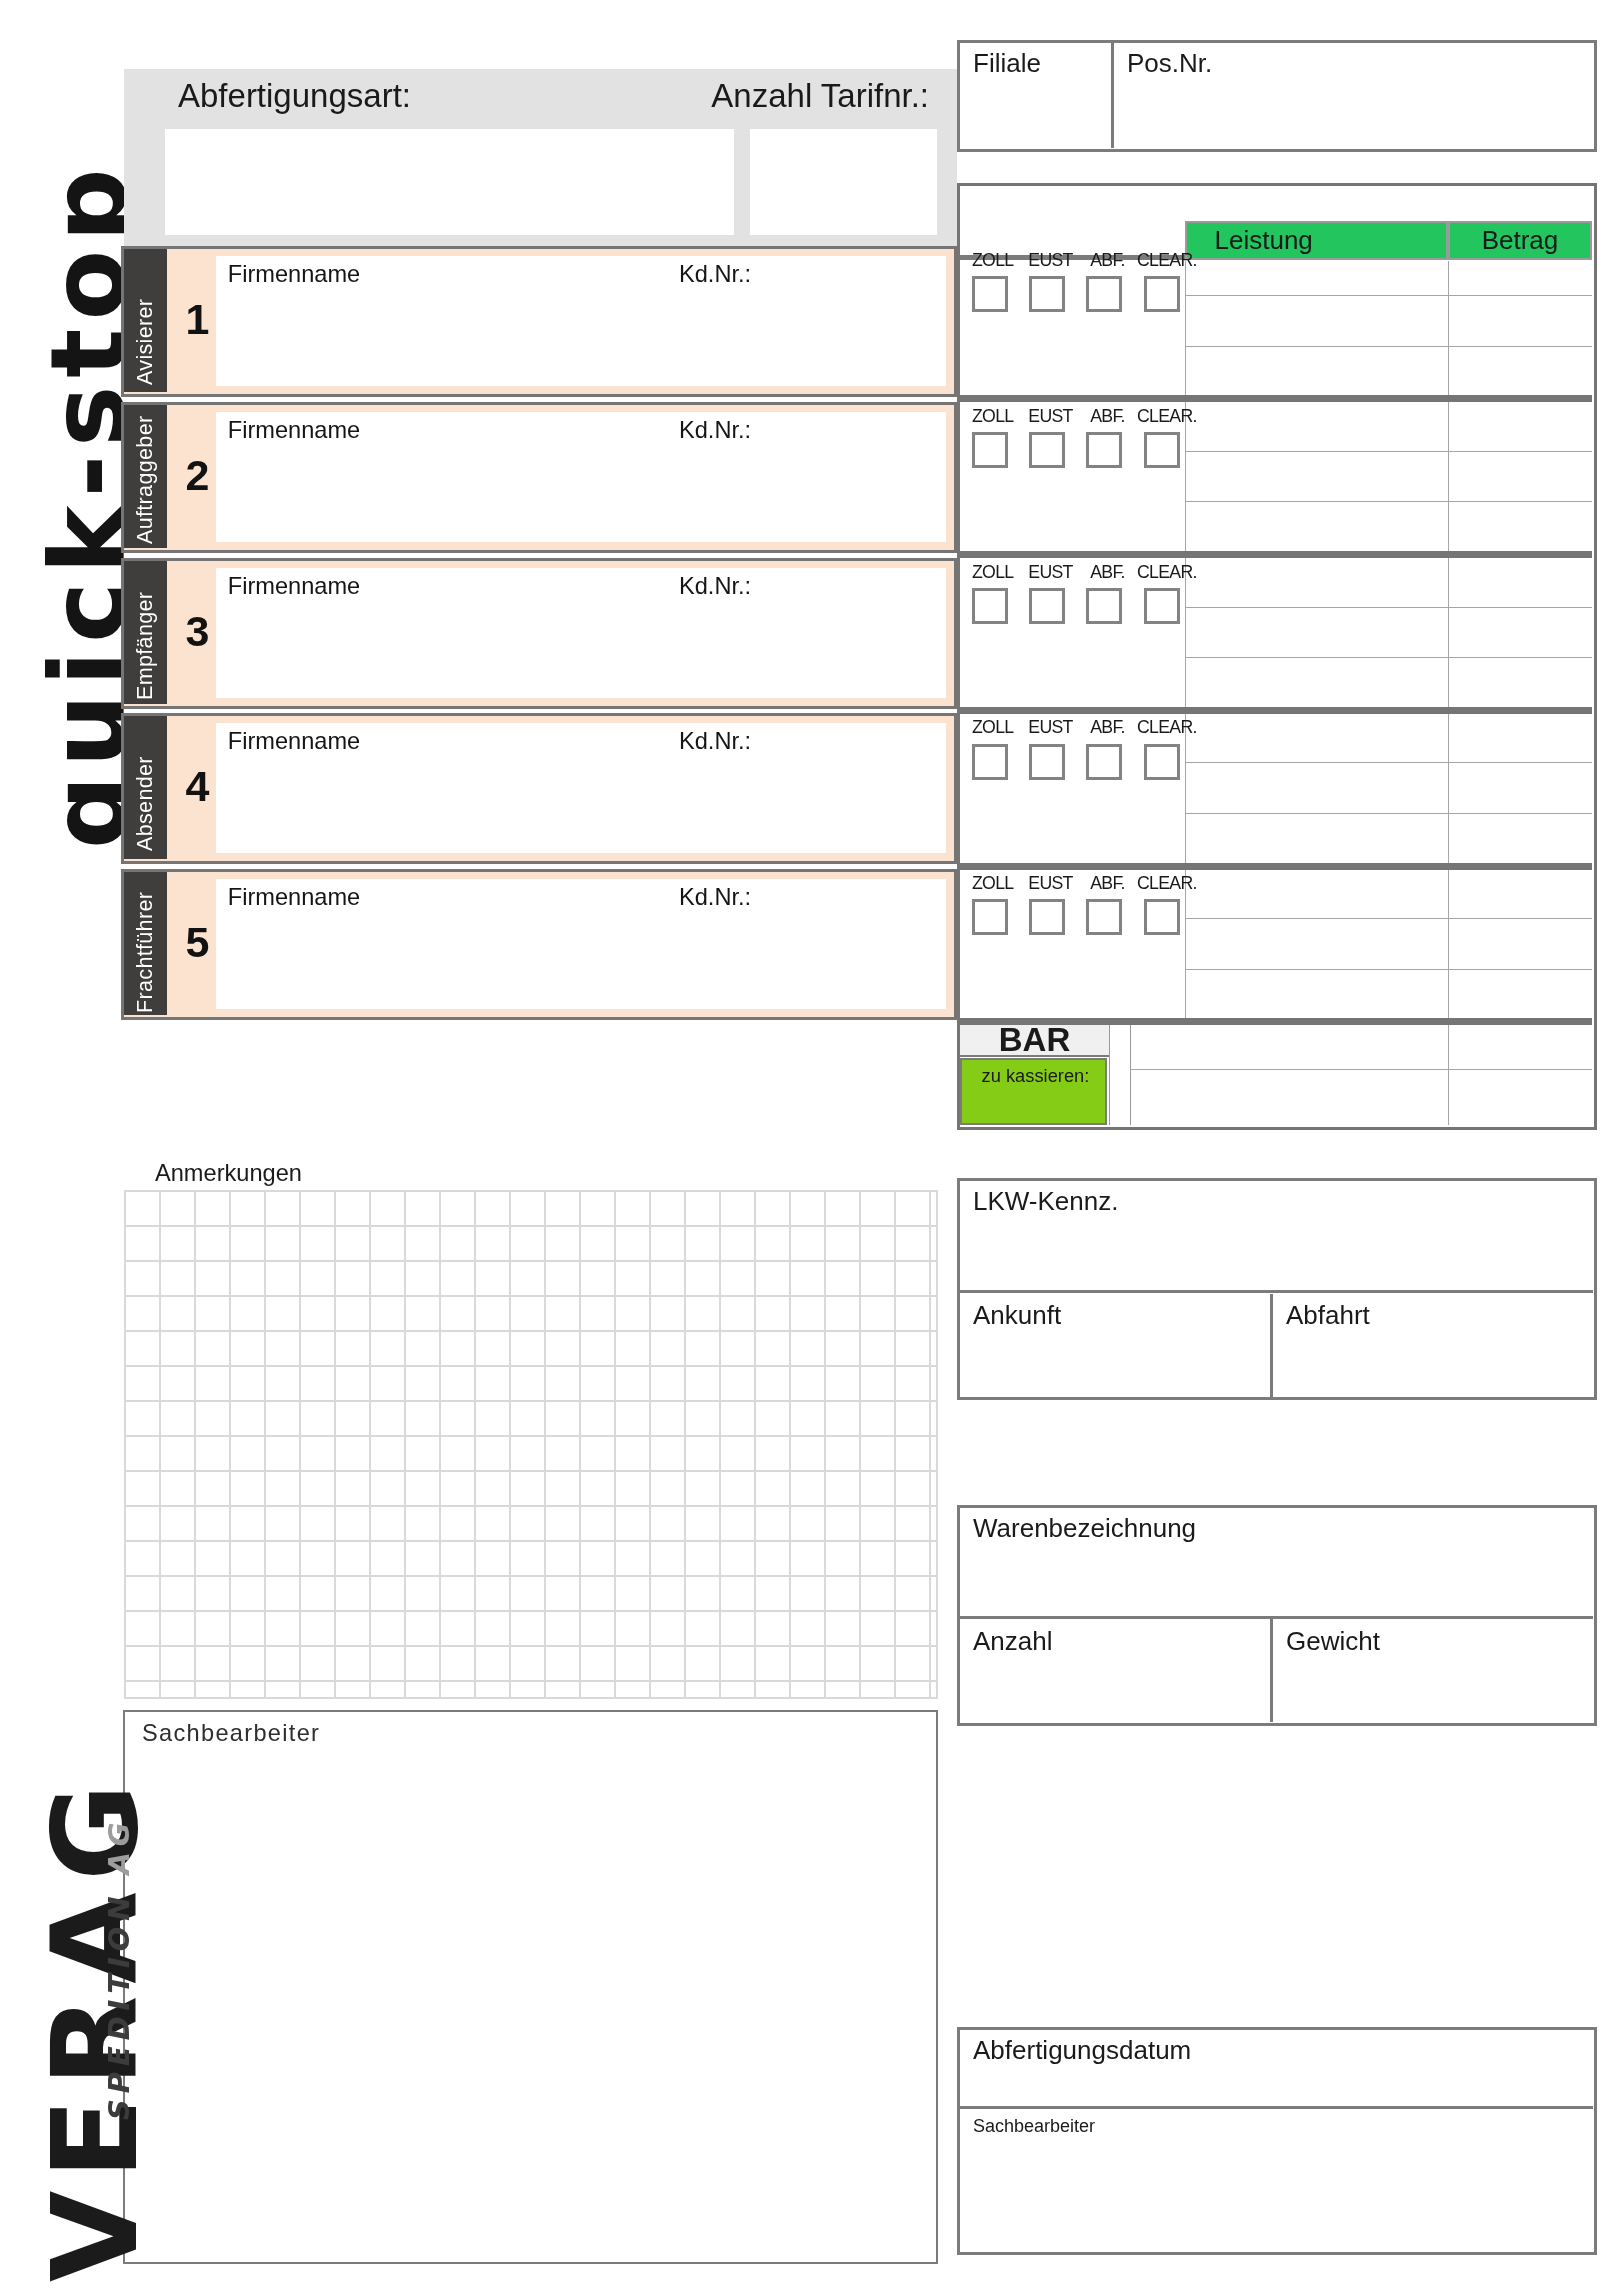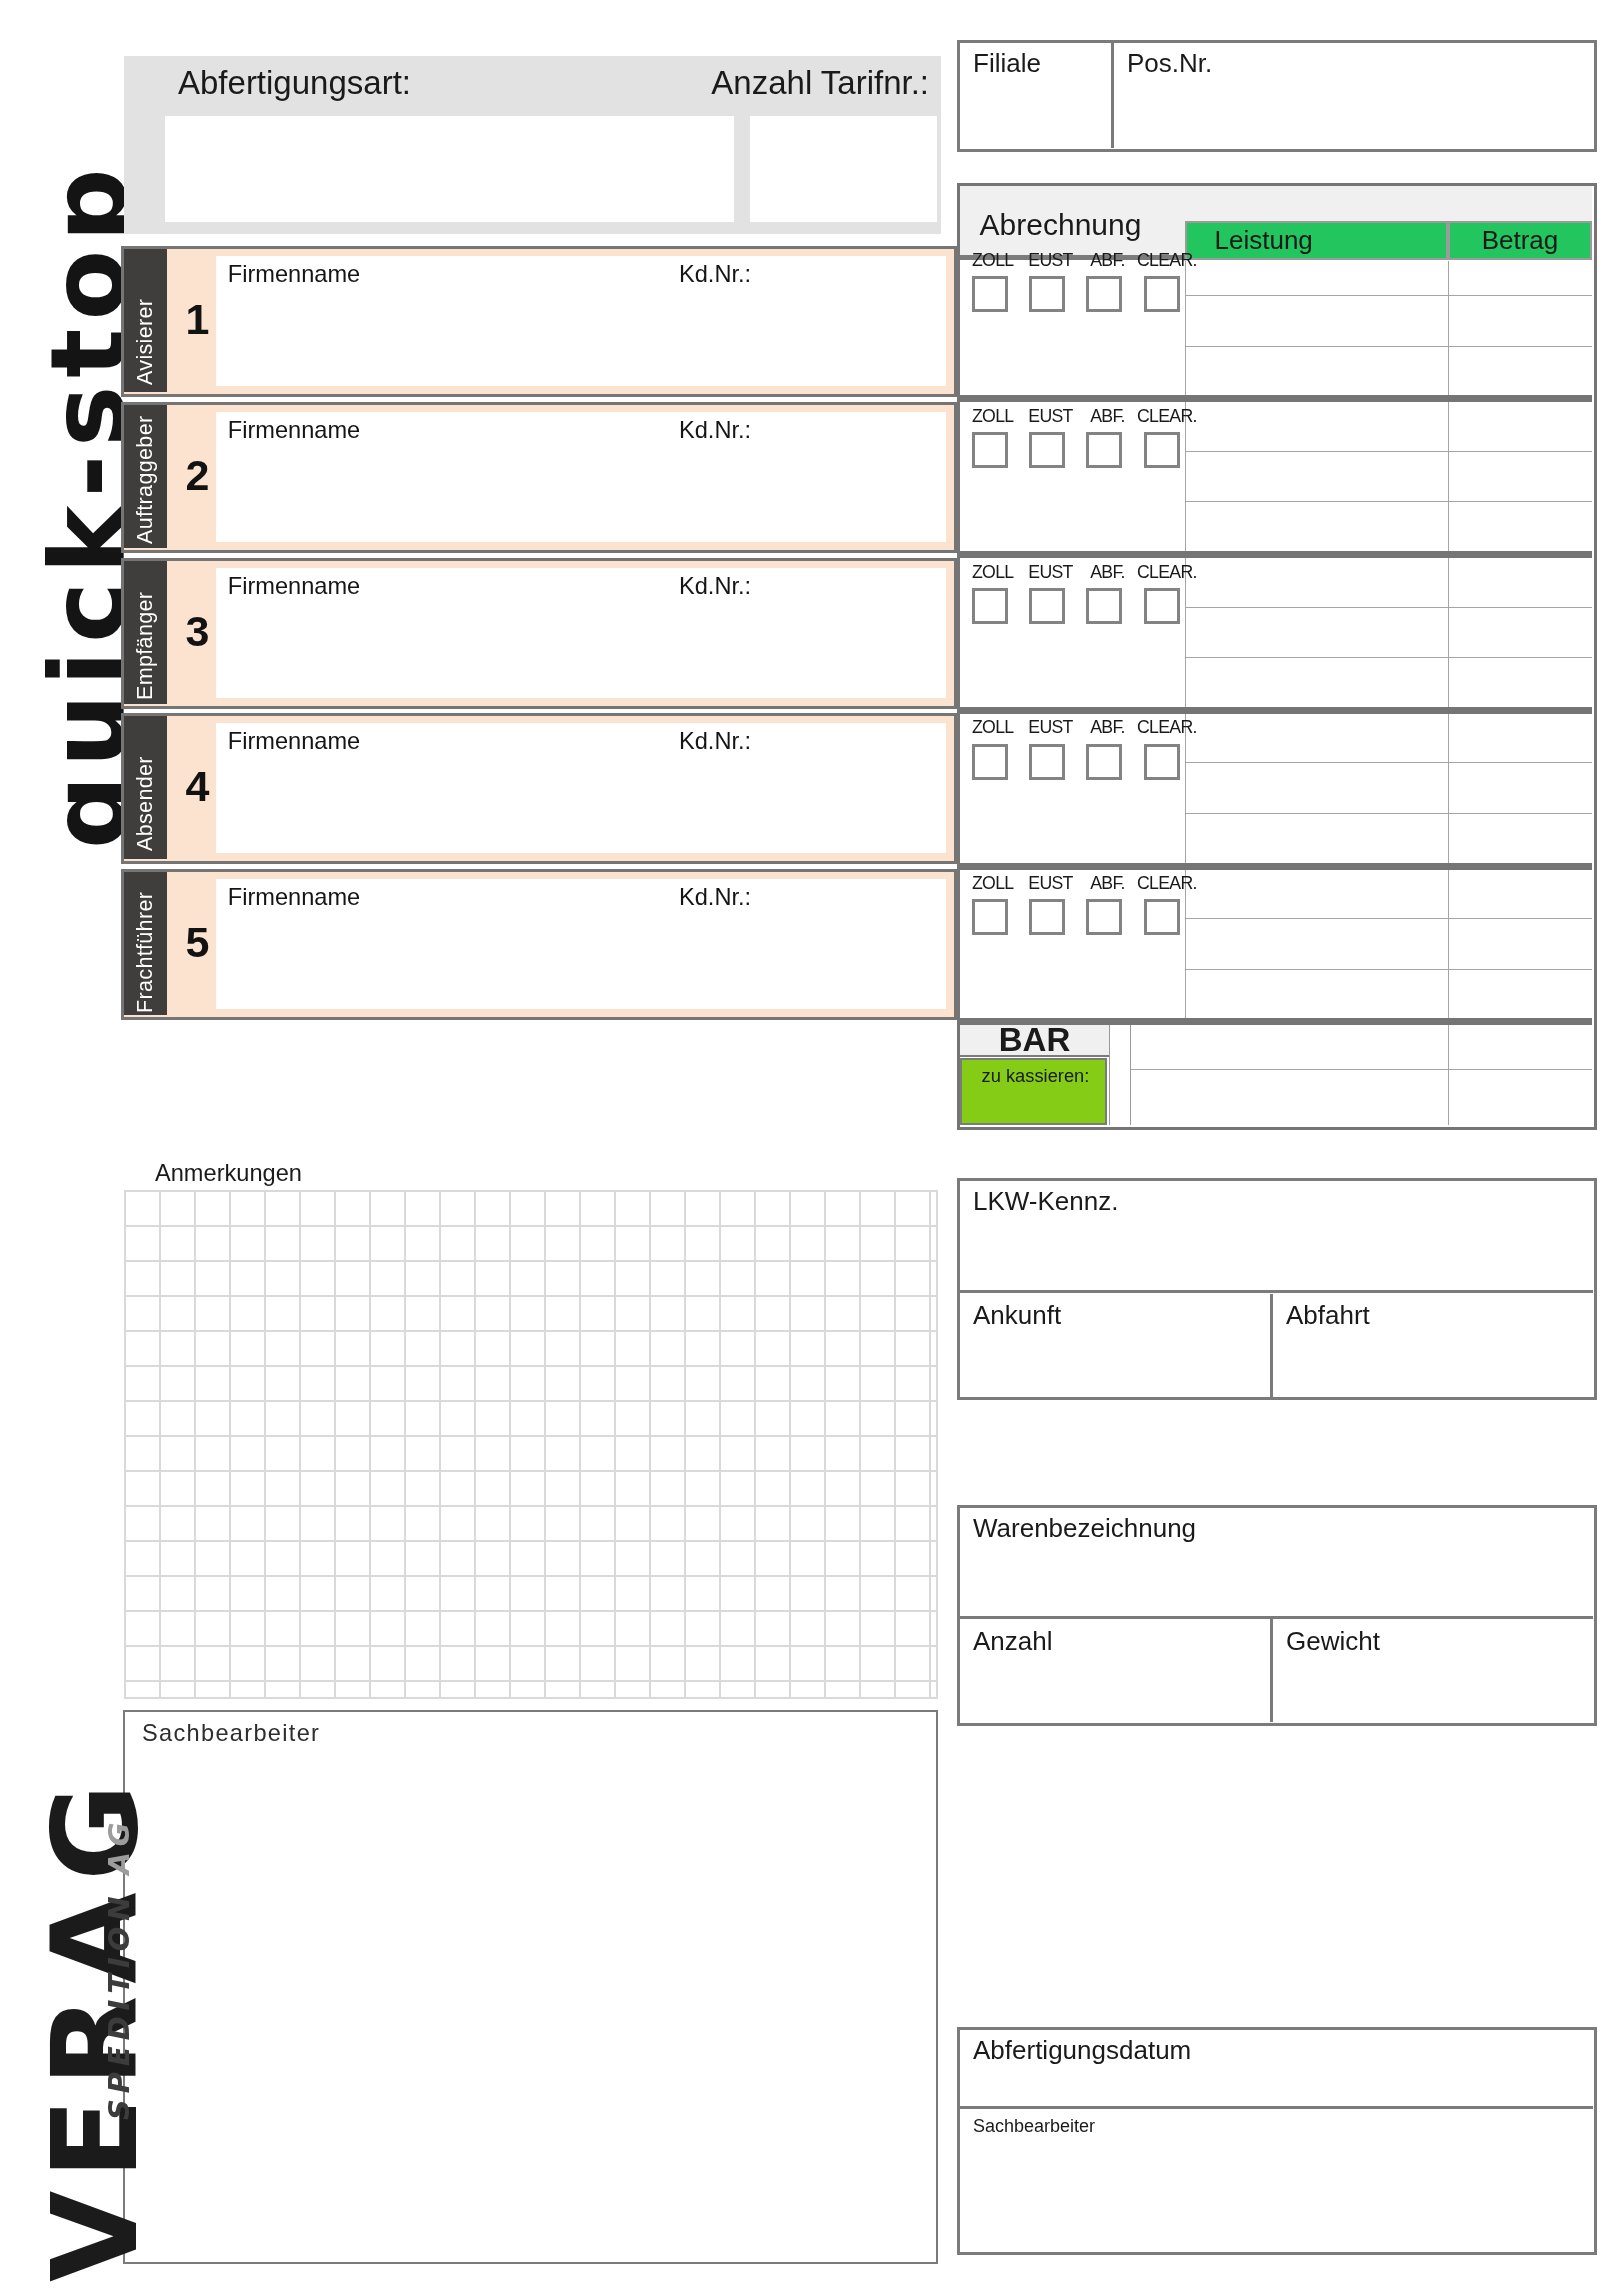--- a/index.html
+++ b/index.html
@@ -49,38 +49,35 @@
   .qs{font-family:"DejaVu Sans",sans-serif;font-weight:bold;font-size:103px;letter-spacing:7.9px;color:#141414;}
   .verag{font-family:"DejaVu Sans",sans-serif;font-weight:bold;font-size:118px;letter-spacing:11.8px;color:#1b1b1b;}
   .sped{font-family:"DejaVu Sans",sans-serif;font-weight:bold;font-style:italic;font-size:29px;letter-spacing:5.9px;}
   .sped .s1{color:#3c3c3c;} .sped .s2{color:#9c9c9c;}
 </style>
 </head>
 <body>
 
 <div class="vtext qs" style="left:27.5px;top:849px;">quick-stop</div>
 
-<div class="abs band" style="left:124px;top:56px;width:817px;height:178px;">
+<div class="abs band" style="left:124px;top:69px;width:817px;height:178px;padding-left:16px;">
   <span class="lbl" style="left:54px;top:7.9px;font-size:33px;">Abfertigungsart:</span>
   <span class="lbl" style="left:504px;top:7.9px;width:301px;text-align:right;font-size:33px;">Anzahl Tarifnr.:</span>
   <div class="abs winput" style="left:41px;top:60px;width:569px;height:106px;"></div>
   <div class="abs winput" style="left:626px;top:60px;width:187px;height:106px;"></div>
 </div>
 
 <div class="abs gbox" style="left:957px;top:40px;width:640px;height:112px;">
   <span class="lbl" style="left:13px;top:5.2px;font-size:26px;">Filiale</span>
   <span class="lbl" style="left:167px;top:5.2px;font-size:26px;">Pos.Nr.</span>
   <div class="abs" style="left:151px;top:0;width:2.6px;height:105px;background:#7b7b7b;"></div>
 </div>
 
 <div class="abs panel" style="left:957px;top:183px;width:640px;height:947px;">
 
-  <div class="abs panelhead" style="left:0;top:0;width:632px;height:69px;">
-    <span class="lbl" style="left:19.6px;top:22px;font-size:30px;">Abrechnung</span>
-  </div>
   <div class="abs hline" style="left:0;top:69px;width:632px;height:5.2px;"></div>
   <div class="abs hcell" style="left:225px;top:35px;width:263px;height:39px;padding-left:27.5px;">
       <span>Leistung</span>
     </div>
   <div class="abs hcell" style="left:488px;top:35px;width:144px;height:39px;justify-content:center;">
       <span>Betrag</span>
     </div>
 
   <div class="vdiv" style="left:225px;top:75px;height:764px;"></div>
   <div class="vdiv" style="left:488px;top:75px;height:864px;"></div>

